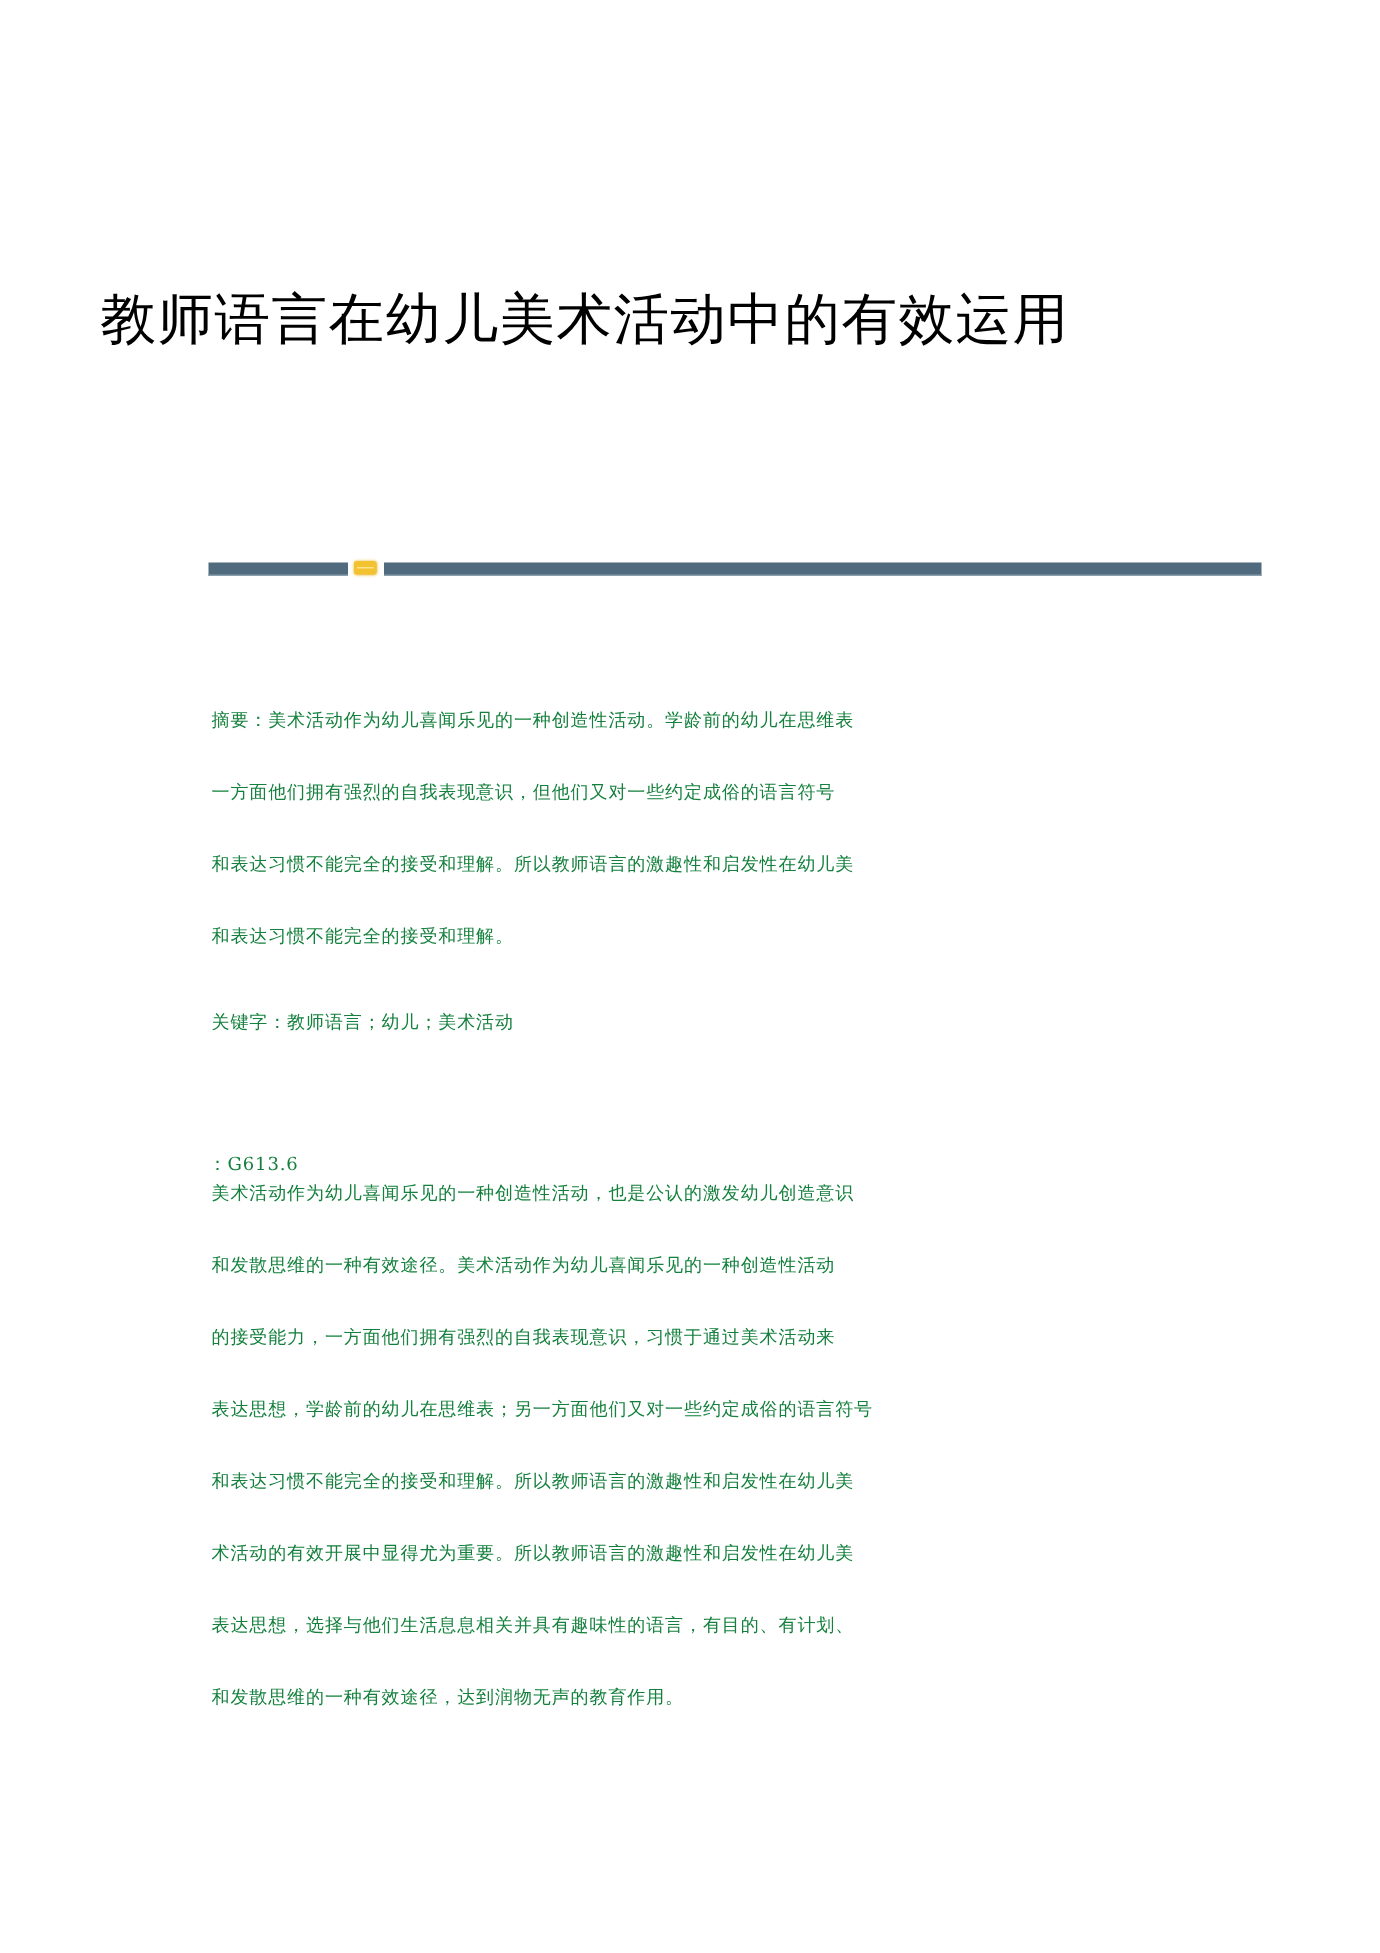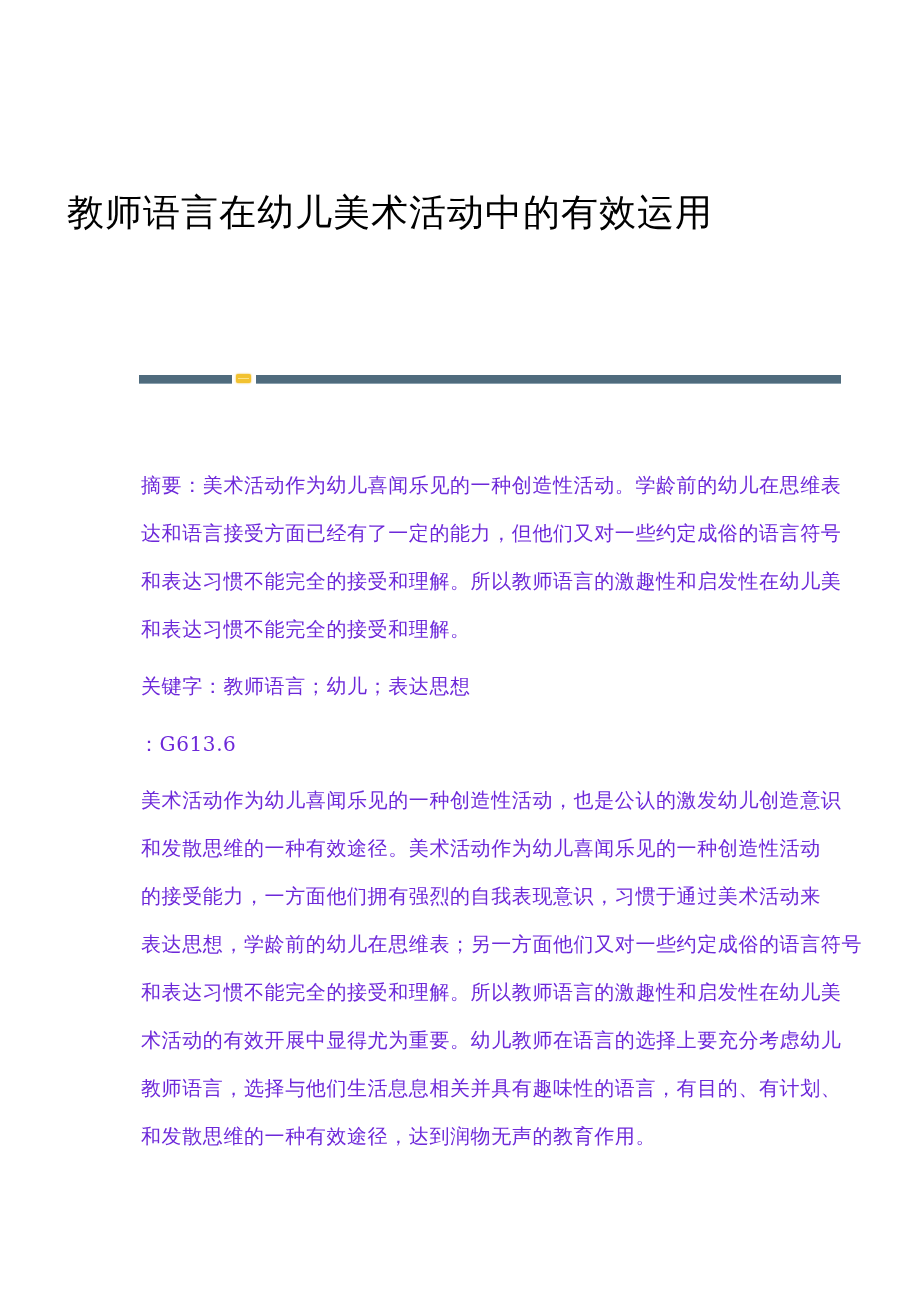--- a/index.html
+++ b/index.html
@@ -6,41 +6,41 @@
   body { width: 920px; height: 1302px; position: relative; overflow: hidden;
          font-family: "DejaVu Serif", "Liberation Serif", serif; color: #111; }
   .title { position: absolute; left: 0; width: 780px; top: 188px; text-align: center;
            font-size: 37px; letter-spacing: 1px; color: #000; font-family: "DejaVu Serif", serif; }
   .divider { position: absolute; top: 375px; left: 139px; width: 702px; height: 9px; }
   .bar-left { position: absolute; left: 0; top: 0; width: 93px; height: 8px; background: #4f6b7d; border-bottom: 1px solid #8aa0ae; }
   .bar-right { position: absolute; left: 117px; top: 0; width: 585px; height: 8px; background: #4f6b7d; border-bottom: 1px solid #8aa0ae; }
   .tab { position: absolute; left: 97px; top: -1px; width: 15px; height: 9px; background: #f2c230;
          border-radius: 2px; box-shadow: 0 0 2px #e8b320; }
   .tab::after { content: ""; position: absolute; left: 2px; right: 2px; top: 4px; height: 1px; background: #fbe38a; }
-  .p { position: absolute; left: 141px; font-size: 20px; letter-spacing: 0.6px; white-space: nowrap; color: #6d28d9; }
+  .p { position: absolute; left: 141px; font-size: 12px; letter-spacing: 0.6px; white-space: nowrap; color: #15803d; }
 </style>
 </head>
 <body>
 
 <div class="title">教师语言在幼儿美术活动中的有效运用</div>
 
 <div class="divider">
   <div class="bar-left"></div>
   <div class="tab"></div>
   <div class="bar-right"></div>
 </div>
 
 <div class="p" style="top:472px">摘要：美术活动作为幼儿喜闻乐见的一种创造性活动。学龄前的幼儿在思维表</div>
-<div class="p" style="top:520px">达和语言接受方面已经有了一定的能力，但他们又对一些约定成俗的语言符号</div>
+<div class="p" style="top:520px">一方面他们拥有强烈的自我表现意识，但他们又对一些约定成俗的语言符号</div>
 <div class="p" style="top:568px">和表达习惯不能完全的接受和理解。所以教师语言的激趣性和启发性在幼儿美</div>
 <div class="p" style="top:616px">和表达习惯不能完全的接受和理解。</div>
 
-<div class="p" style="top:673px">关键字：教师语言；幼儿；表达思想</div>
-<div class="p" style="top:731px; left:139px">：G613.6</div>
+<div class="p" style="top:673px">关键字：教师语言；幼儿；美术活动</div>
+<div class="p" style="top:768px; left:139px">：G613.6</div>
 
 <div class="p" style="top:787px">美术活动作为幼儿喜闻乐见的一种创造性活动，也是公认的激发幼儿创造意识</div>
 <div class="p" style="top:835px">和发散思维的一种有效途径。美术活动作为幼儿喜闻乐见的一种创造性活动</div>
 <div class="p" style="top:883px">的接受能力，一方面他们拥有强烈的自我表现意识，习惯于通过美术活动来</div>
 <div class="p" style="top:931px">表达思想，学龄前的幼儿在思维表；另一方面他们又对一些约定成俗的语言符号</div>
 <div class="p" style="top:979px">和表达习惯不能完全的接受和理解。所以教师语言的激趣性和启发性在幼儿美</div>
-<div class="p" style="top:1027px">术活动的有效开展中显得尤为重要。幼儿教师在语言的选择上要充分考虑幼儿</div>
-<div class="p" style="top:1075px">教师语言，选择与他们生活息息相关并具有趣味性的语言，有目的、有计划、</div>
+<div class="p" style="top:1027px">术活动的有效开展中显得尤为重要。所以教师语言的激趣性和启发性在幼儿美</div>
+<div class="p" style="top:1075px">表达思想，选择与他们生活息息相关并具有趣味性的语言，有目的、有计划、</div>
 <div class="p" style="top:1123px">和发散思维的一种有效途径，达到润物无声的教育作用。</div>
 
 </body></html>

